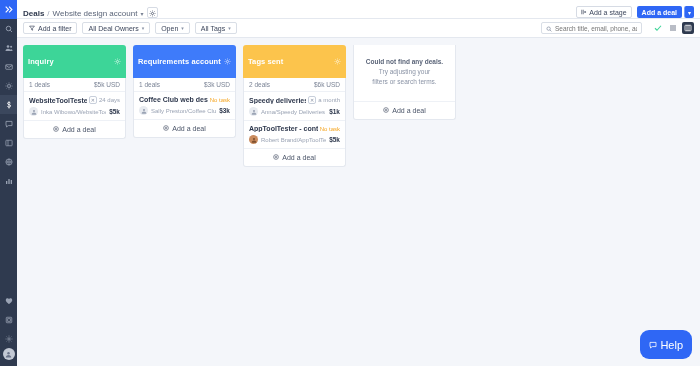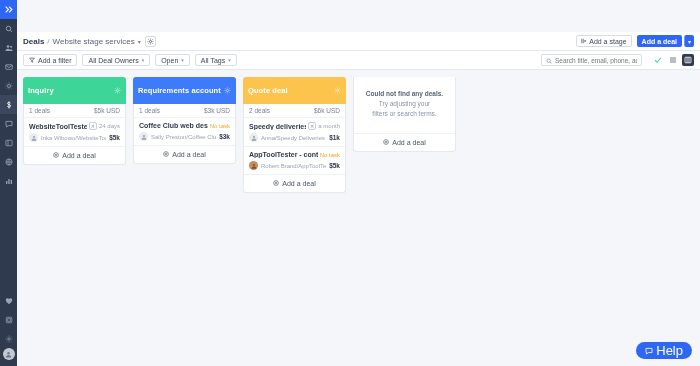--- a/index.html
+++ b/index.html
@@ -38,21 +38,21 @@
     display: flex; align-items: center; justify-content: center;
   }
 
   
   #main { flex: 1 1 auto; height: 366px; position: relative; background: #f4f6fa; }
 
   
   #topbar {
     height: 19px; background: #ffffff;
     border-bottom: 1px solid #e4e8ef;
-    display: flex; align-items: center; padding: 0 6px; margin-top: 32px;
+    display: flex; align-items: flex-end; padding: 0 6px;
   }
   .crumb { font-size: 8px; display: flex; align-items: center; gap: 3px; }
   .crumb .b-deals { font-weight: bold; color: #2e384d; }
   .crumb .b-sep { color: #9aa3b4; }
   .crumb .b-cur { color: #5a6478; }
   .crumb .b-caret { color: #7b8496; font-size: 6px; }
   .gearbtn {
     width: 11px; height: 11px; border: 1px solid #d6dbe4; border-radius: 2px;
     background: #fff; display: flex; align-items: center; justify-content: center;
     margin-left: 4px;
@@ -101,21 +101,21 @@
   }
   .vt.sel { background: #2f3a4f; }
 
   
   #board {
     display: flex; gap: 7px; padding: 7px 6px; align-items: flex-start;
     height: 311px; overflow: hidden;
   }
   .col { width: 103px; flex: 0 0 103px; }
   .col-head {
-    height: 27px; border-radius: 3px 3px 0 0;
+    height: 33px; border-radius: 3px 3px 0 0;
     display: flex; align-items: center; justify-content: space-between;
     padding: 0 5px; color: #fff;
   }
   .col-title { font-size: 7.5px; font-weight: bold; letter-spacing: .1px; }
   .col-gear { opacity: .85; display: flex; }
   .col-body { background: #fff; border: 1px solid #e4e8ef; border-top: none;
               border-radius: 0 0 3px 3px; }
   .col-stats {
     display: flex; justify-content: space-between; align-items: center;
     padding: 3px 5px; font-size: 6.5px; color: #7a8395;
@@ -145,23 +145,23 @@
   }
   .empty {
     text-align: center; padding: 12px 8px 14px; font-size: 6.5px;
     color: #8a93a5; line-height: 1.55; border-bottom: 1px solid #eef1f6;
   }
   .empty b { color: #5a6478; font-weight: bold; }
 
   
   #help {
     position: absolute; right: 8px; bottom: 7px;
-    height: 17px; background: #2f67f5; border-radius: 9px;
+    height: 29px; background: #2f67f5; border-radius: 9px;
     display: flex; align-items: center; gap: 3px; padding: 0 9px;
-    color: #fff; font-size: 13px;
+    color: #fff; font-size: 11px;
   }
 </style>
 </head>
 <body>
 
 <div id="rail">
   <div class="logo">
     <svg width="9" height="9" viewBox="0 0 16 16" fill="none" stroke="#fff" stroke-width="2">
       <path d="M3 3l5 5-5 5M9 3l5 5-5 5"></path>
     </svg>
@@ -249,21 +249,21 @@
     </svg>
   </div>
 </div>
 
 <div id="main">
 
   <div id="topbar">
     <div class="crumb">
       <span class="b-deals">Deals</span>
       <span class="b-sep">/</span>
-      <span class="b-cur">Website stage services</span>
+      <span class="b-cur">Website design account</span>
       <span class="b-caret">▾</span>
     </div>
     <div class="gearbtn">
       <span>
         <svg width="7" height="7" viewBox="0 0 16 16" fill="none" stroke="#3c465c" stroke-width="1.6">
           <circle cx="8" cy="8" r="2.4"></circle>
             <path d="M8 1.3v1.9M8 12.8v1.9M1.3 8h1.9M12.8 8h1.9M3.3 3.3l1.4 1.4M11.3 11.3l1.4 1.4M12.7 3.3l-1.4 1.4M4.7 11.3l-1.4 1.4"></path>
         </svg>
       </span>
     </div>
@@ -426,21 +426,21 @@
                 <path d="M8 5v6M5 8h6"></path>
             </svg>
           </span>
           <span>Add a deal</span>
         </div>
       </div>
     </div>
 
     <div class="col">
       <div class="col-head" style="background:#fcc44c">
-        <span class="col-title">Quote deal</span>
+        <span class="col-title">Tags sent</span>
         <span class="col-gear">
           <svg width="7" height="7" viewBox="0 0 16 16" fill="none" stroke="#fff" stroke-width="1.7">
             <circle cx="8" cy="8" r="2.4"></circle>
               <path d="M8 1.3v1.9M8 12.8v1.9M1.3 8h1.9M12.8 8h1.9M3.3 3.3l1.4 1.4M11.3 11.3l1.4 1.4M12.7 3.3l-1.4 1.4M4.7 11.3l-1.4 1.4"></path>
           </svg>
         </span>
       </div>
       <div class="col-body">
         <div class="col-stats">
           <span>2 deals</span>

